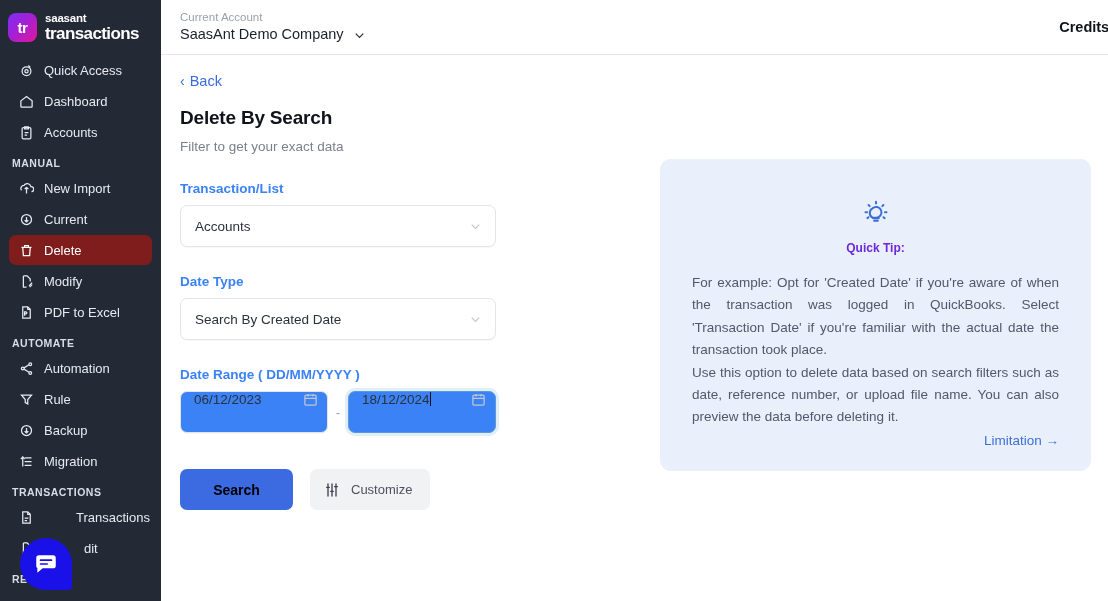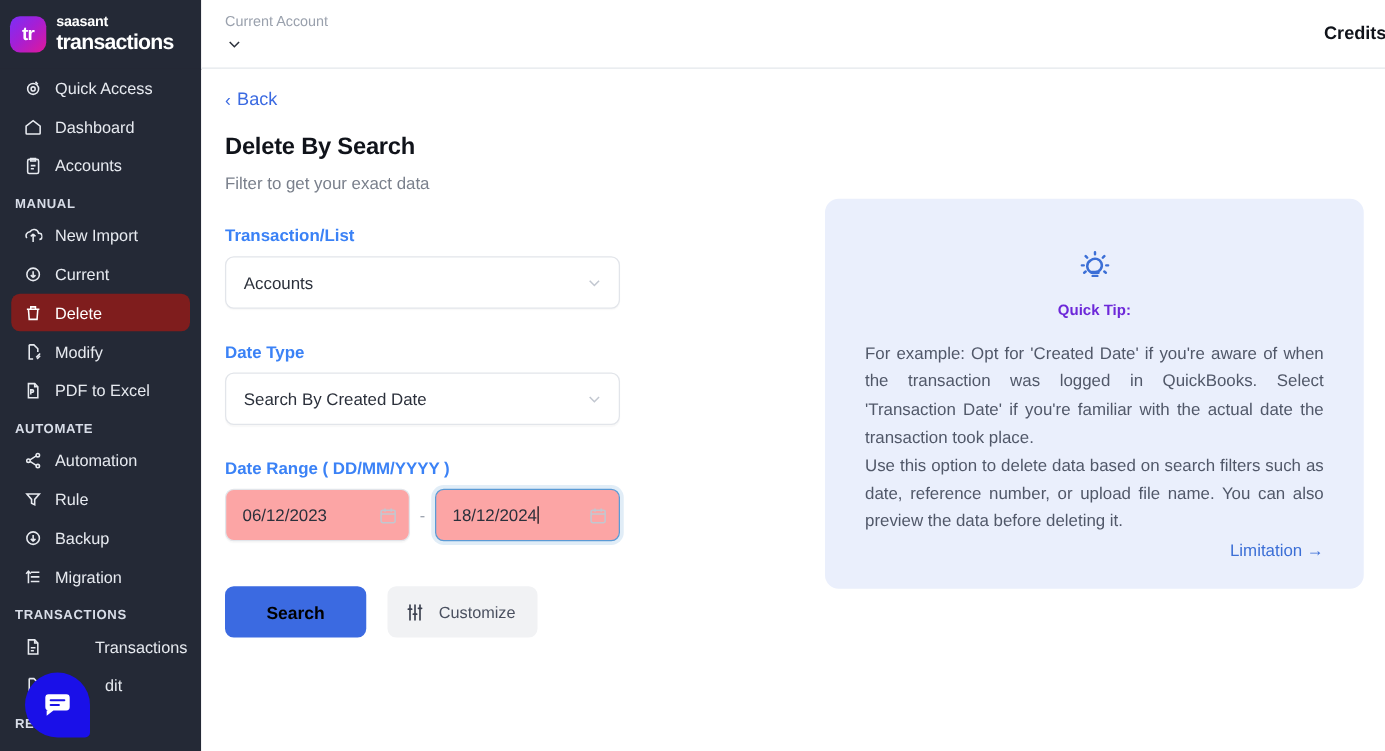--- a/index.html
+++ b/index.html
@@ -127,22 +127,22 @@
     box-shadow: 0 1px 1px rgba(16,19,26,0.03);
   }
   .select .val { font-size: 13.5px; color: #2b303b; flex: 1; }
   .select .chev { color: #c2c7d0; }
   .chev svg { width: 15px; height: 15px; display: block; }
 
   .date-row { display: flex; align-items: center; gap: 0; }
   .date-input {
     width: 148px; height: 42px;
     border: 1px solid #e2e5ea; border-radius: 7px;
-    background: #fca5a5;
-    display: flex; align-items: center;
+    background: #3b82f6;
+    display: flex; 
     padding: 0 9px 0 13px;
     box-shadow: 0 1px 1px rgba(16,19,26,0.03);
   }
   .date-input.focused {
     width: 148px;
     border: 1px solid #5b9bd5;
     box-shadow: 0 0 0 3px rgba(91,155,213,0.18);
     gap: 15px;
   }
   .date-input .dv { font-size: 13.5px; color: #2b303b; flex: 1; position: relative; }
@@ -365,20 +365,21 @@
     <svg viewBox="0 0 24 24" fill="#ffffff">
         <path d="M3 6.5A2.5 2.5 0 0 1 5.5 4h13A2.5 2.5 0 0 1 21 6.5v7a2.5 2.5 0 0 1-2.5 2.5H9l-5 4v-4H5.5A2.5 2.5 0 0 1 3 13.5z"></path>
         <path d="M7 8.5h10M7 12h6" stroke="#1a10e8" stroke-width="1.6" stroke-linecap="round"></path>
       </svg>
   </div>
 
   <header class="header">
     <div class="acct">
       <div class="acct-label">Current Account</div>
       <div class="acct-row">
+        <span class="acct-name">SaasAnt Demo Company</span>
         <span class="chev-dn chev">
           <svg viewBox="0 0 24 24" fill="none" stroke="#2b303b" stroke-width="2">
               <path d="M6 9l6 6 6-6"></path>
             </svg>
         </span>
       </div>
     </div>
     <div class="credits">Credits:</div>
   </header>
 

